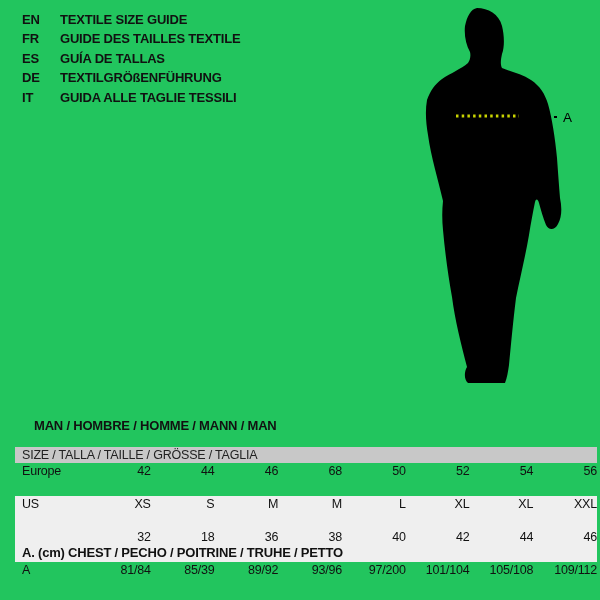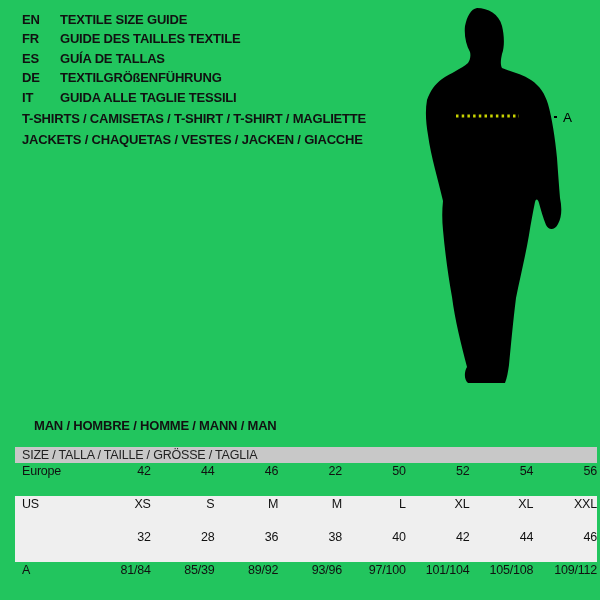--- a/index.html
+++ b/index.html
@@ -48,24 +48,20 @@
       <div class="lang-row">
         <span class="lang-code">DE</span>
         <span>TEXTILGRÖßENFÜHRUNG</span>
       </div>
       <div class="lang-row">
         <span class="lang-code">IT</span>
         <span>GUIDA ALLE TAGLIE TESSILI</span>
       </div>
     </div>
 
-  <div class="categories">
-    <div>T-SHIRTS / CAMISETAS / T-SHIRT / T-SHIRT / MAGLIETTE</div>
-    <div>JACKETS / CHAQUETAS / VESTES / JACKEN / GIACCHE</div>
-  </div>
 
   <div class="figure-wrap">
     <svg viewBox="400 0 200 400" xmlns="http://www.w3.org/2000/svg">
       <path d="M 477 8
                C 488 8 499 14 502 26
                C 504 34 505 46 502 54
                C 501 59 500 64 502 68
                C 511 72 522 74 531 80
                C 540 86 545 94 548 104
                C 552 118 555 138 557 158
@@ -99,56 +95,57 @@
   <div class="section-title">MAN / HOMBRE / HOMME / MANN / MAN</div>
 
   <div class="size-table">
     <div class="thead" style="background: rgb(200, 200, 200);">SIZE / TALLA / TAILLE / GRÖSSE / TAGLIA</div>
     <div id="tbody">
         <div class="trow">
           <div class="tlabel">Europe</div>
           <div class="tcell">42</div>
           <div class="tcell">44</div>
           <div class="tcell">46</div>
-          <div class="tcell">22</div>
+          <div class="tcell">68</div>
           <div class="tcell">50</div>
           <div class="tcell">52</div>
           <div class="tcell">54</div>
           <div class="tcell">56</div>
         </div>
         <div class="trow" style="background: rgb(239, 239, 239);">
           <div class="tlabel">US</div>
           <div class="tcell">XS</div>
           <div class="tcell">S</div>
           <div class="tcell">M</div>
           <div class="tcell">M</div>
           <div class="tcell">L</div>
           <div class="tcell">XL</div>
           <div class="tcell">XL</div>
           <div class="tcell">XXL</div>
         </div>
         <div class="trow" style="background: rgb(239, 239, 239);">
           <div class="tlabel"></div>
           <div class="tcell">32</div>
-          <div class="tcell">28</div>
+          <div class="tcell">18</div>
           <div class="tcell">36</div>
           <div class="tcell">38</div>
           <div class="tcell">40</div>
           <div class="tcell">42</div>
           <div class="tcell">44</div>
           <div class="tcell">46</div>
         </div>
         <div class="trow">
           <div class="tlabel">A</div>
           <div class="tcell">81/84</div>
           <div class="tcell">85/39</div>
           <div class="tcell">89/92</div>
           <div class="tcell">93/96</div>
-          <div class="tcell">97/100</div>
+          <div class="tcell">97/200</div>
           <div class="tcell">101/104</div>
           <div class="tcell">105/108</div>
           <div class="tcell">109/112</div>
         </div>
       </div>
   </div>
 
+  <div class="footnote">A. (cm) CHEST / PECHO / POITRINE / TRUHE / PETTO</div>
 
 </div>
 
 </body></html>

